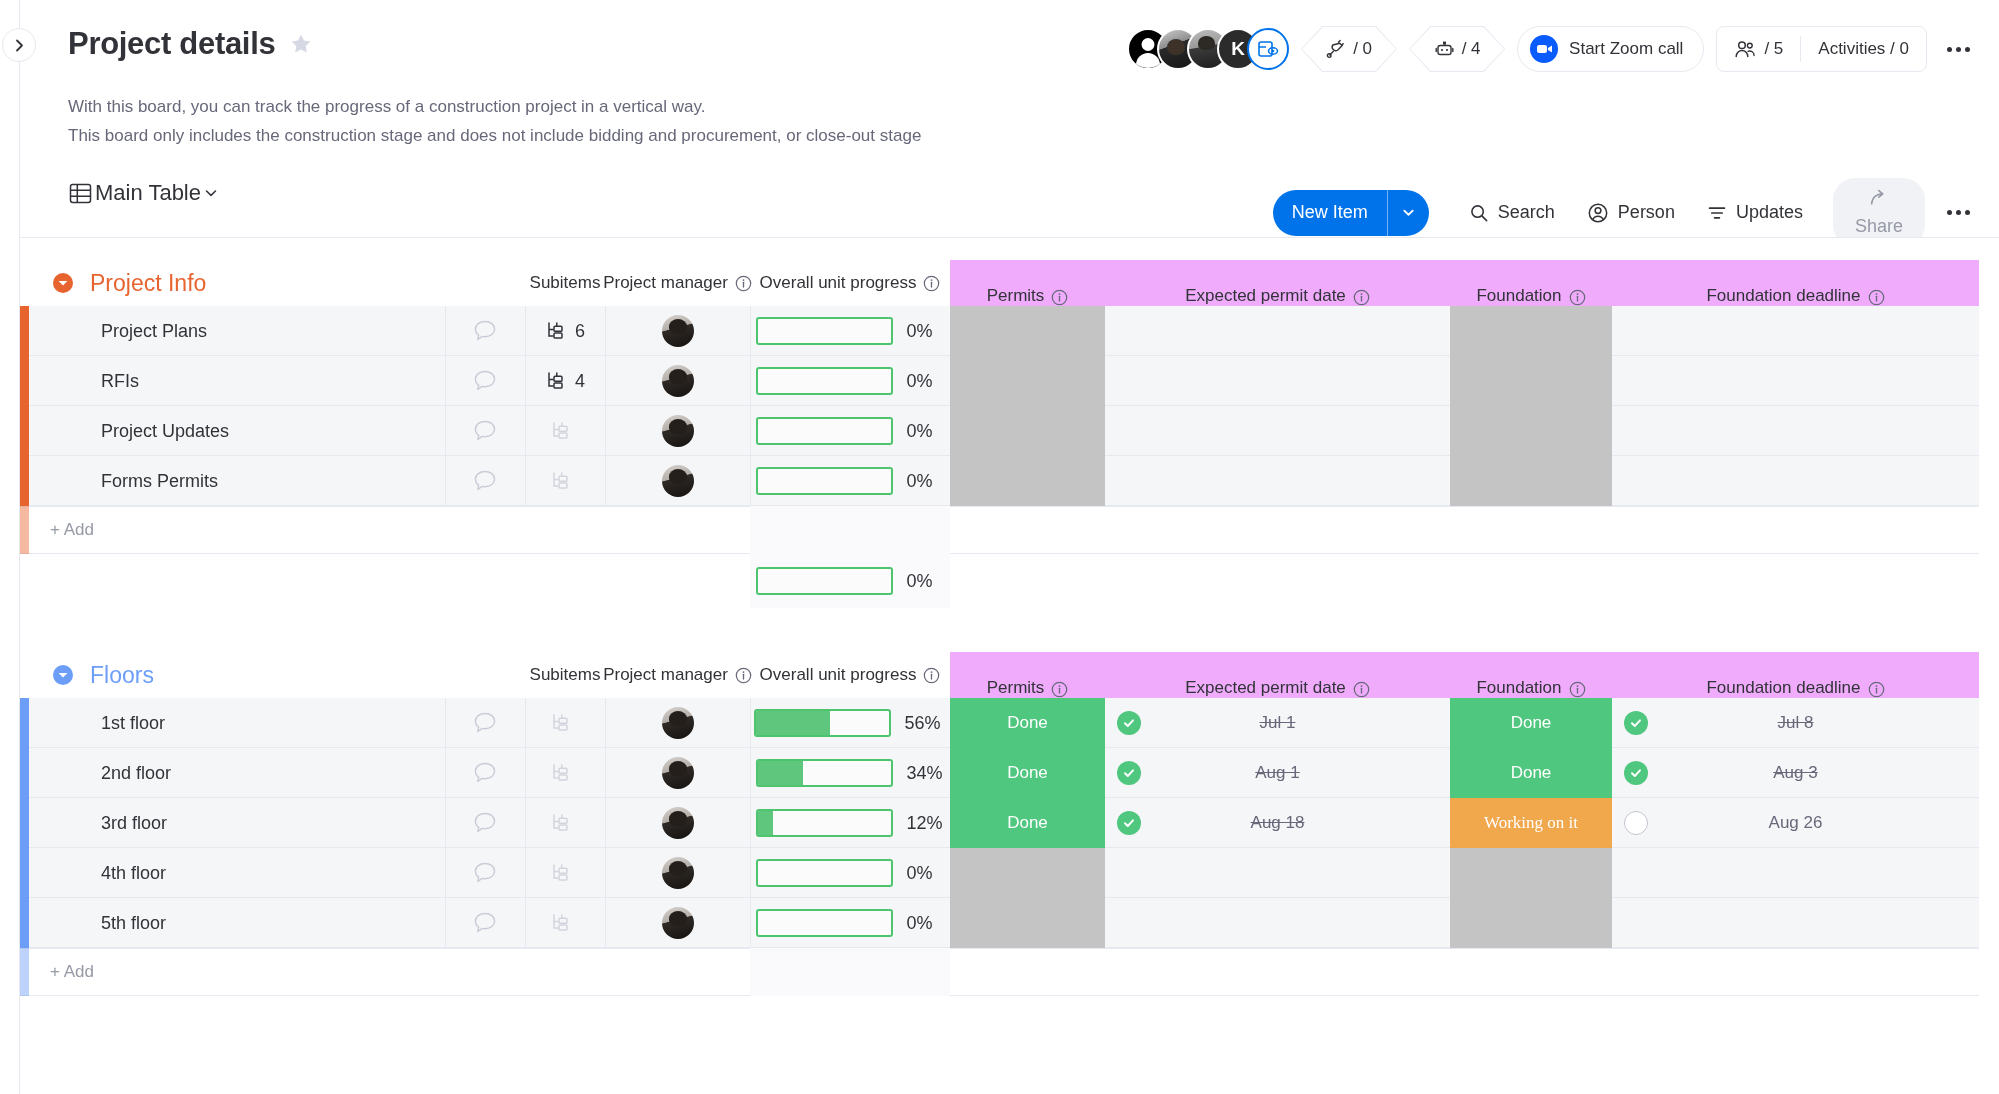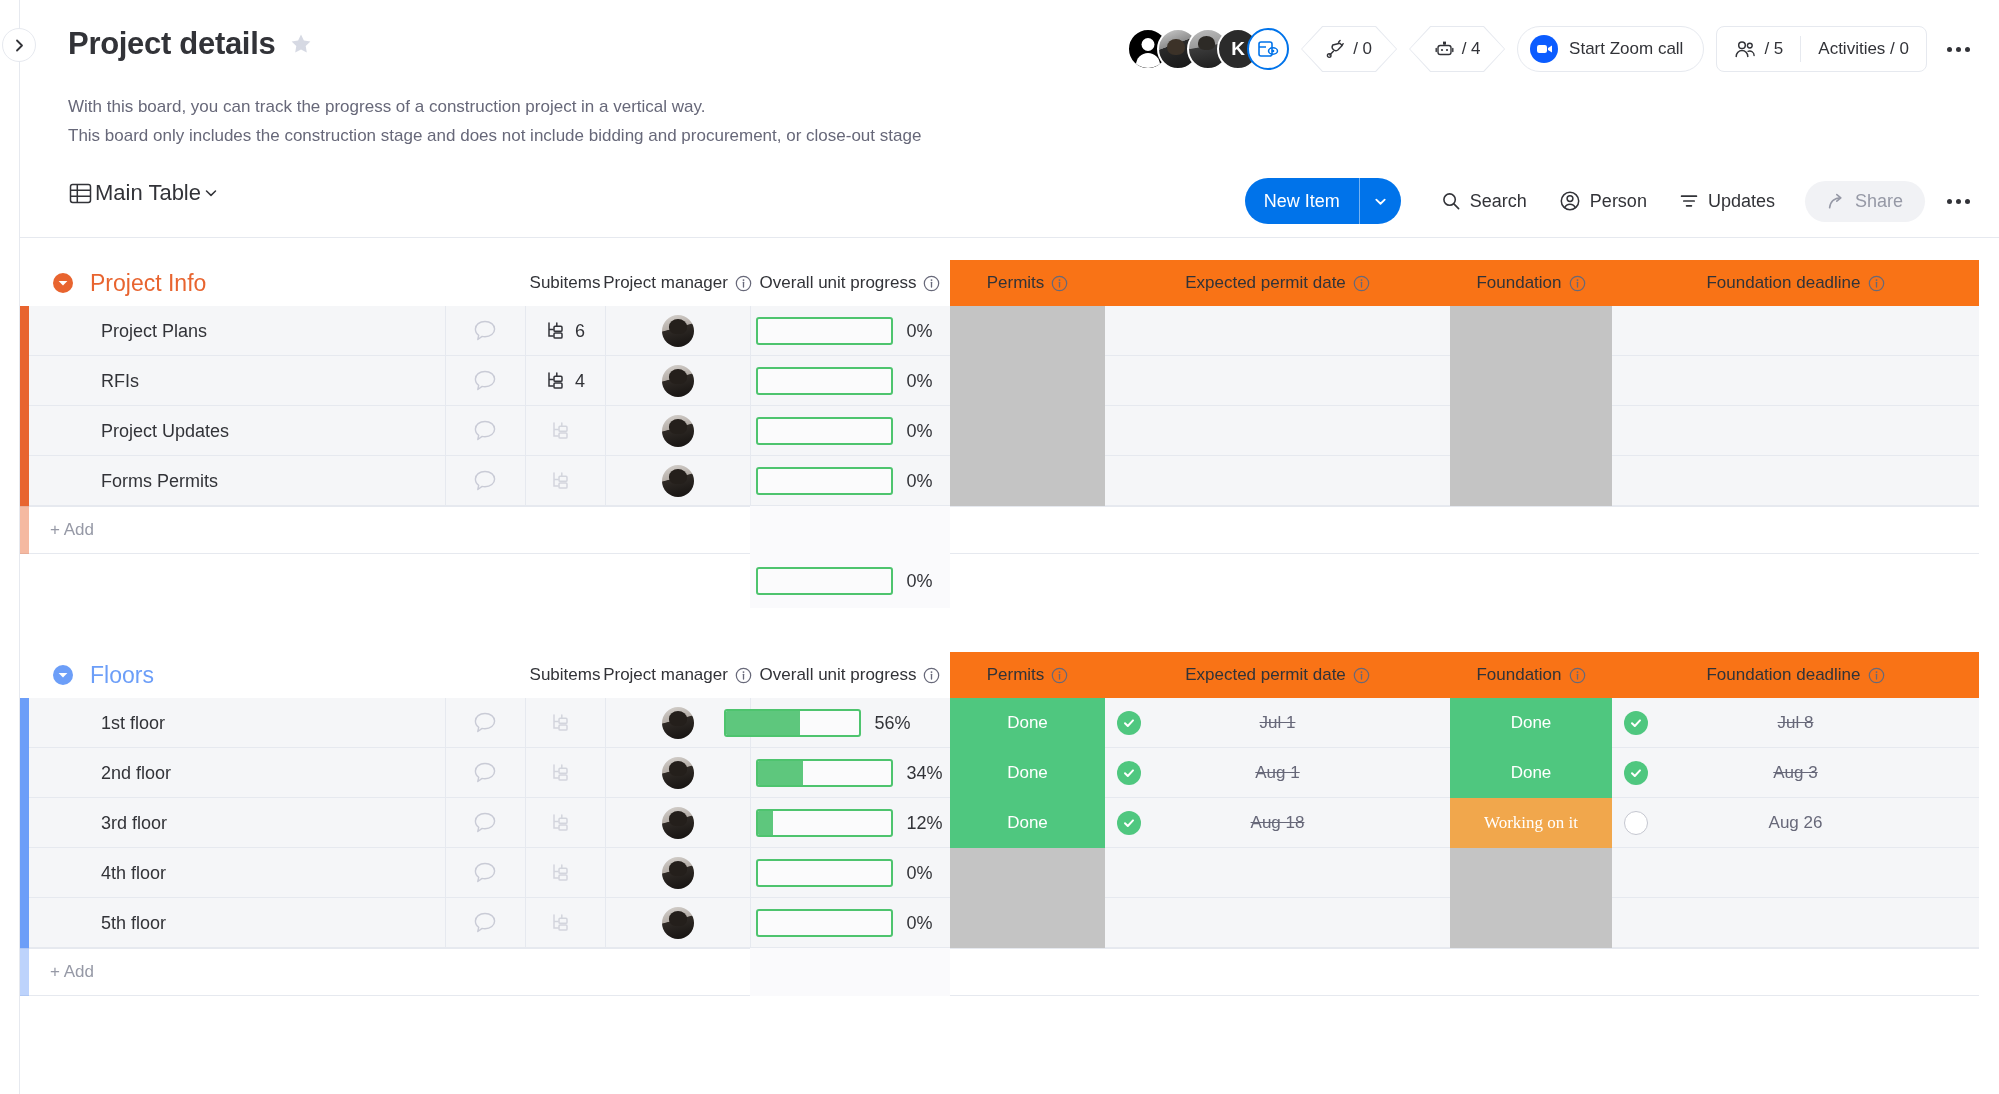--- a/index.html
+++ b/index.html
@@ -110,21 +110,21 @@
   .newitem {
     height:46px; display:flex; align-items:center; background:#0073ea; border-radius:24px;
     overflow:hidden; cursor:pointer; margin-right:22px;
   }
   .newitem .ni-label { color:#fff; font-size:18px; font-weight:500; padding: 0 19px; }
   .newitem .ni-sep { width:1px; height:46px; background:rgba(255,255,255,.45); }
   .newitem .ni-arrow { padding: 0 13px; display:flex; align-items:center; }
 
   .tb-btn { display:flex; align-items:center; gap:9px; padding: 9px 14px; border-radius:6px;
      font-size:18px; color:#323338; cursor:pointer; }
-  .tb-btn.share { background:#f1f2f5; color:#9699a6; border-radius:22px; padding: 10px 22px; margin-left:12px; }
+  .tb-btn.share { background:#f1f2f5; color:#9699a6; border-radius:22px; padding: 10px 22px; margin-left:12px;flex-direction:column; }
   .tb-dots { margin-left:10px; }
 
   .toolbar-divider { position:absolute; left:20px; top:237px; right:0; height:1px; background:#e6e9ef; }
 
   
   .table-area { position:absolute; left:20px; top:238px; right:0; bottom:0; background:#fff; overflow:hidden; }
 
   .group { position:relative; }
   .group-title-row { display:flex; align-items:center; height:46px; position:relative; }
   .group-caret {
@@ -132,21 +132,21 @@
      margin-left:32px; cursor:pointer;
   }
   .group-name { font-size:23px; margin-left:16px; cursor:pointer; }
 
   
   .colheads { position:absolute; left:0; top:0; height:46px; width:100%; }
   .colhead {
      position:absolute; top:0; height:46px; display:flex; align-items:center; justify-content:center;
      gap:7px; font-size:17px; color:#323338; white-space:nowrap;
   }
-  .colhead.shaded { background:#f97316; }
+  .colhead.shaded { background:#f0abfc;align-items:flex-end; }
 
   .info-i { width:17px; height:17px; flex:none; }
 
   .rows { position:relative; }
   .row { position:relative; height:50px; }
   .row .cell { position:absolute; top:0; height:50px; display:flex; align-items:center; justify-content:center;
      font-size:17px; }
   .row .rowbg { position:absolute; top:0; left:0; height:50px; background:#f5f6f8;
      border-bottom:1px solid #e6e9ef; }
   .row .colorbar { position:absolute; left:0; top:0; width:9px; height:50px; }
@@ -701,21 +701,21 @@
     <path d="M11.8 2 v3.3" fill="none" stroke="#d3d5dd" stroke-width="1.5" stroke-linecap="round"></path>
   </svg>
                   <span></span>
                 </span>
     </div>
     <div class="vline" style="left:585px"></div>
     <div class="cell" style="left:585px;width:145px">
        <span class="avatar-sm"></span>
     </div>
     <div class="vline" style="left:730px"></div>
-    <div class="cell" style="left:700px;width:196px">
+    <div class="cell" style="left:730px;width:196px">
        <span class="pbar-wrap">
          <span class="pbar">
            <span class="fill" style="width:56%"></span>
          </span>
          <span class="pct">56%</span>
        </span>
     </div>
     <div class="status done" style="left:930px;width:155px">Done</div>
     <div class="datecell" style="left:1085px;width:345px">
        <span style="width:48px;display:flex;justify-content:center">

